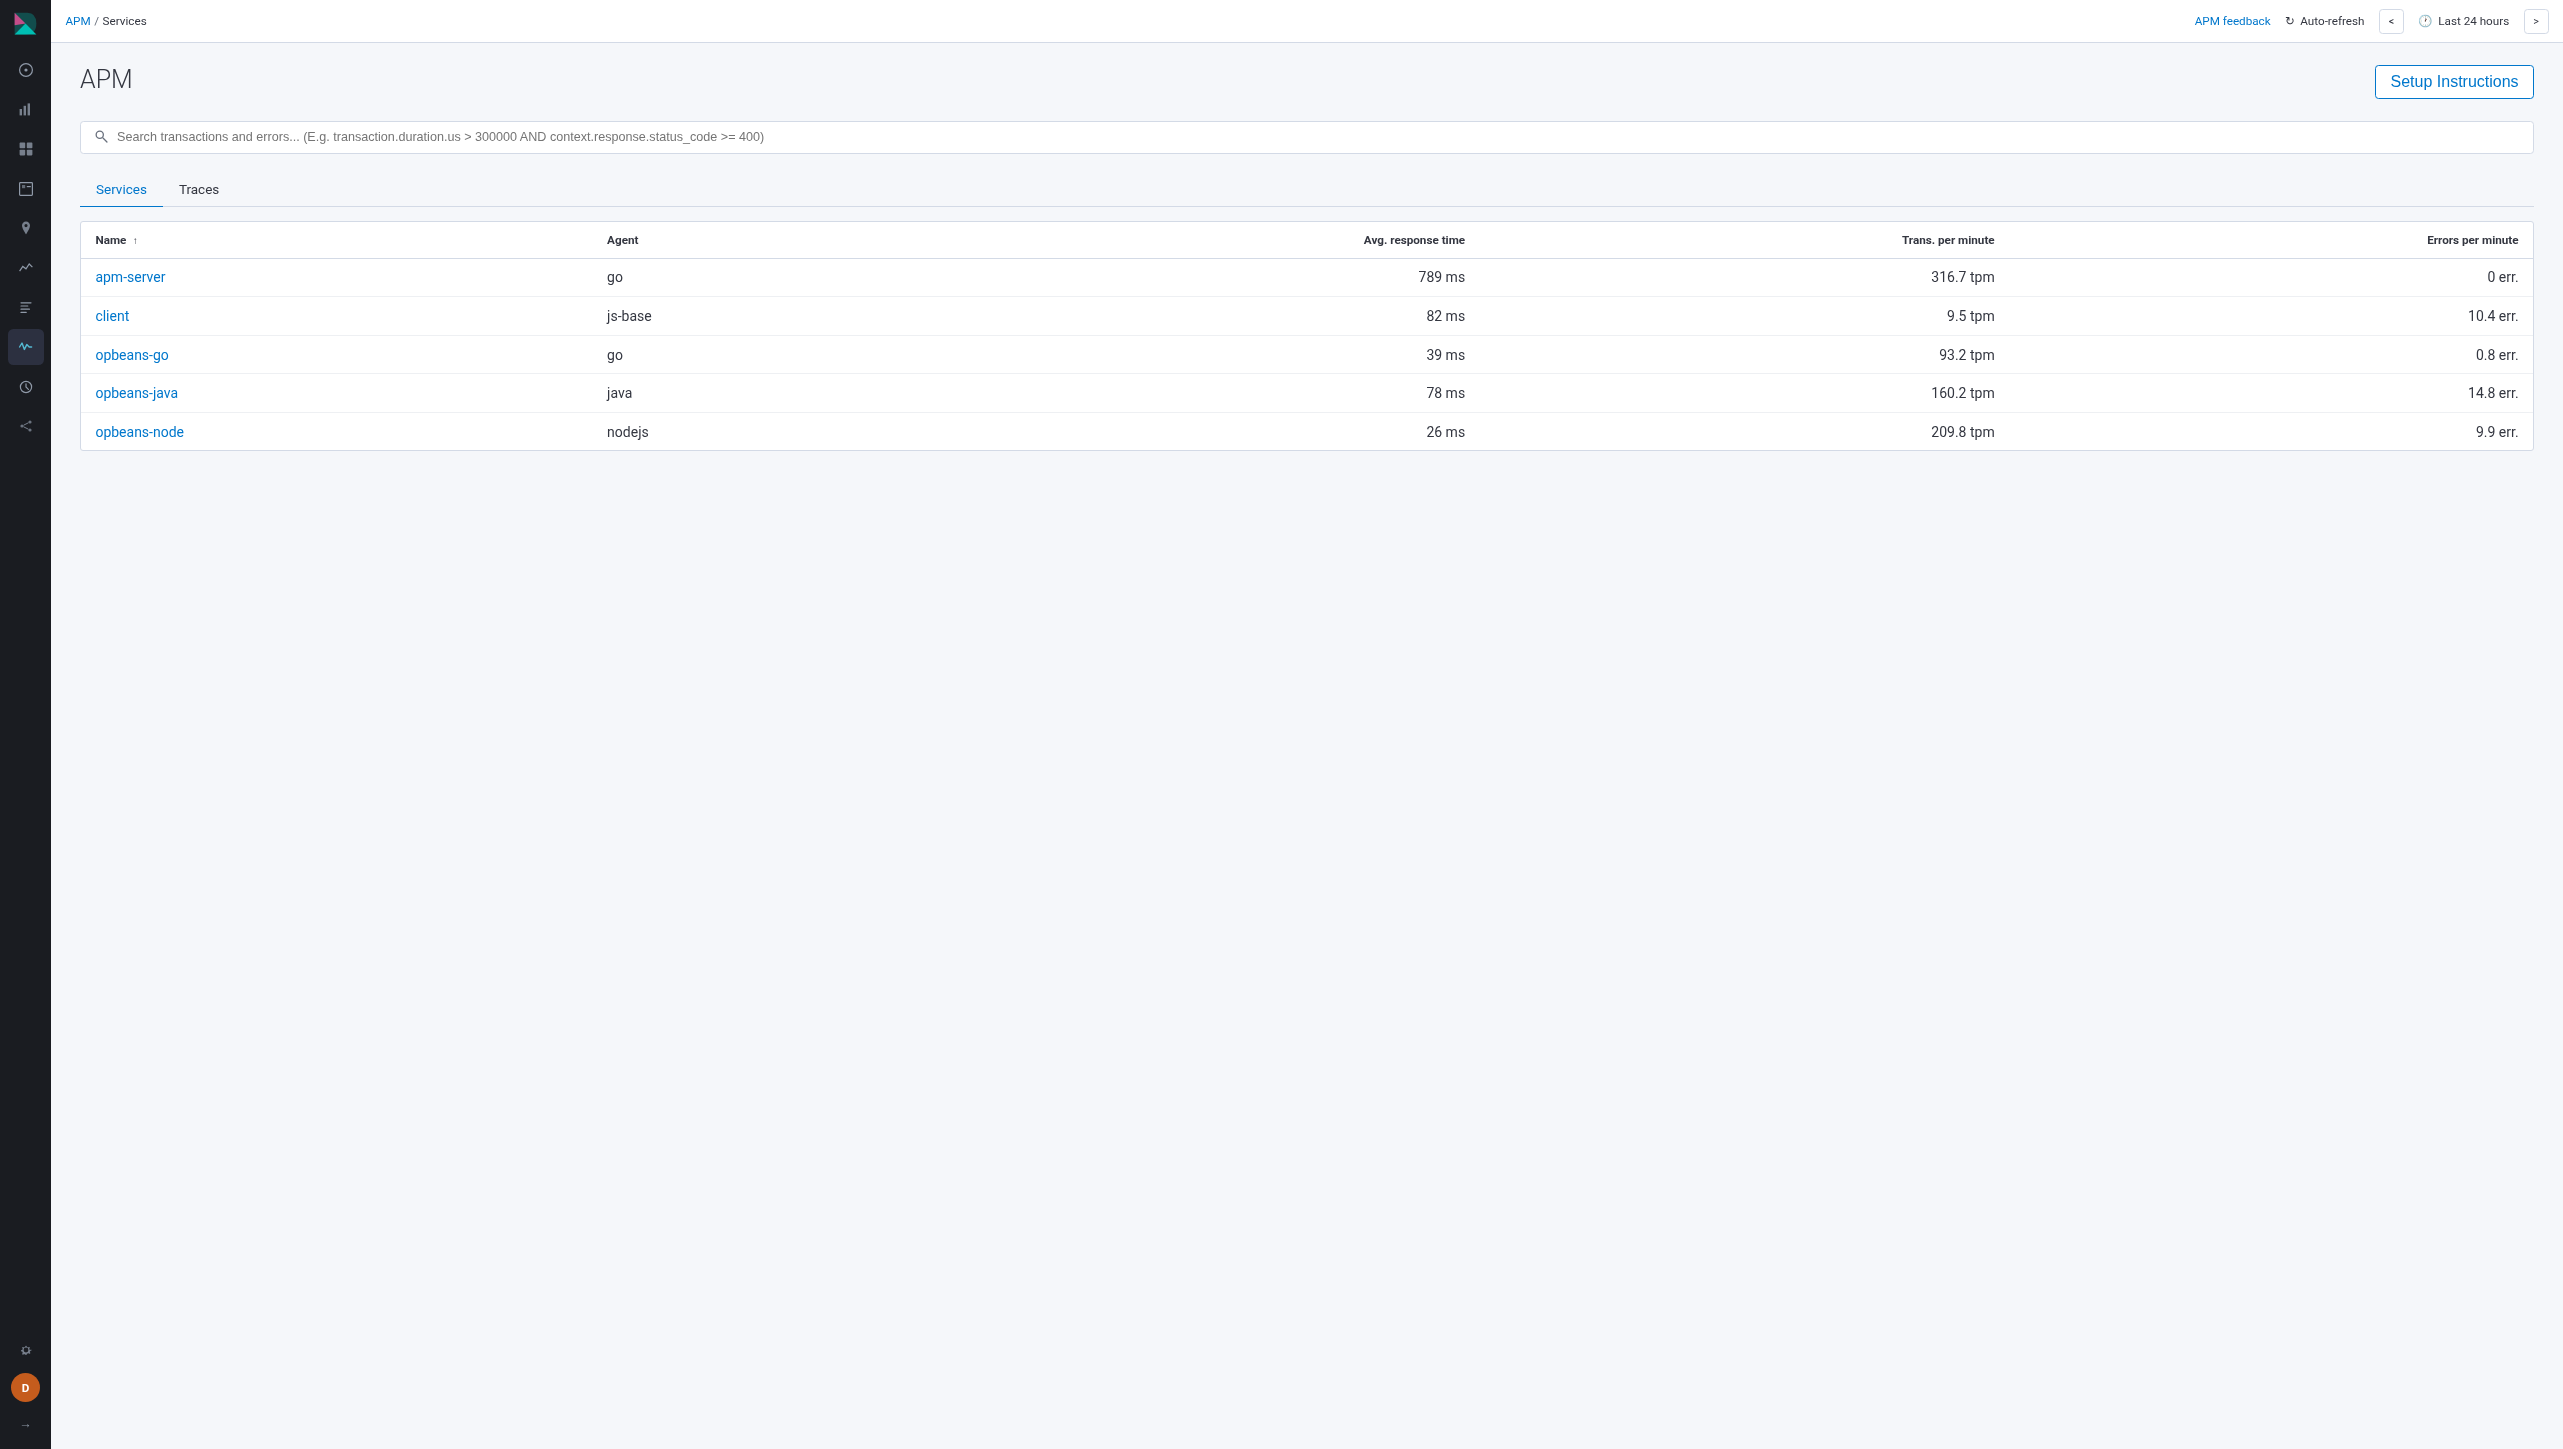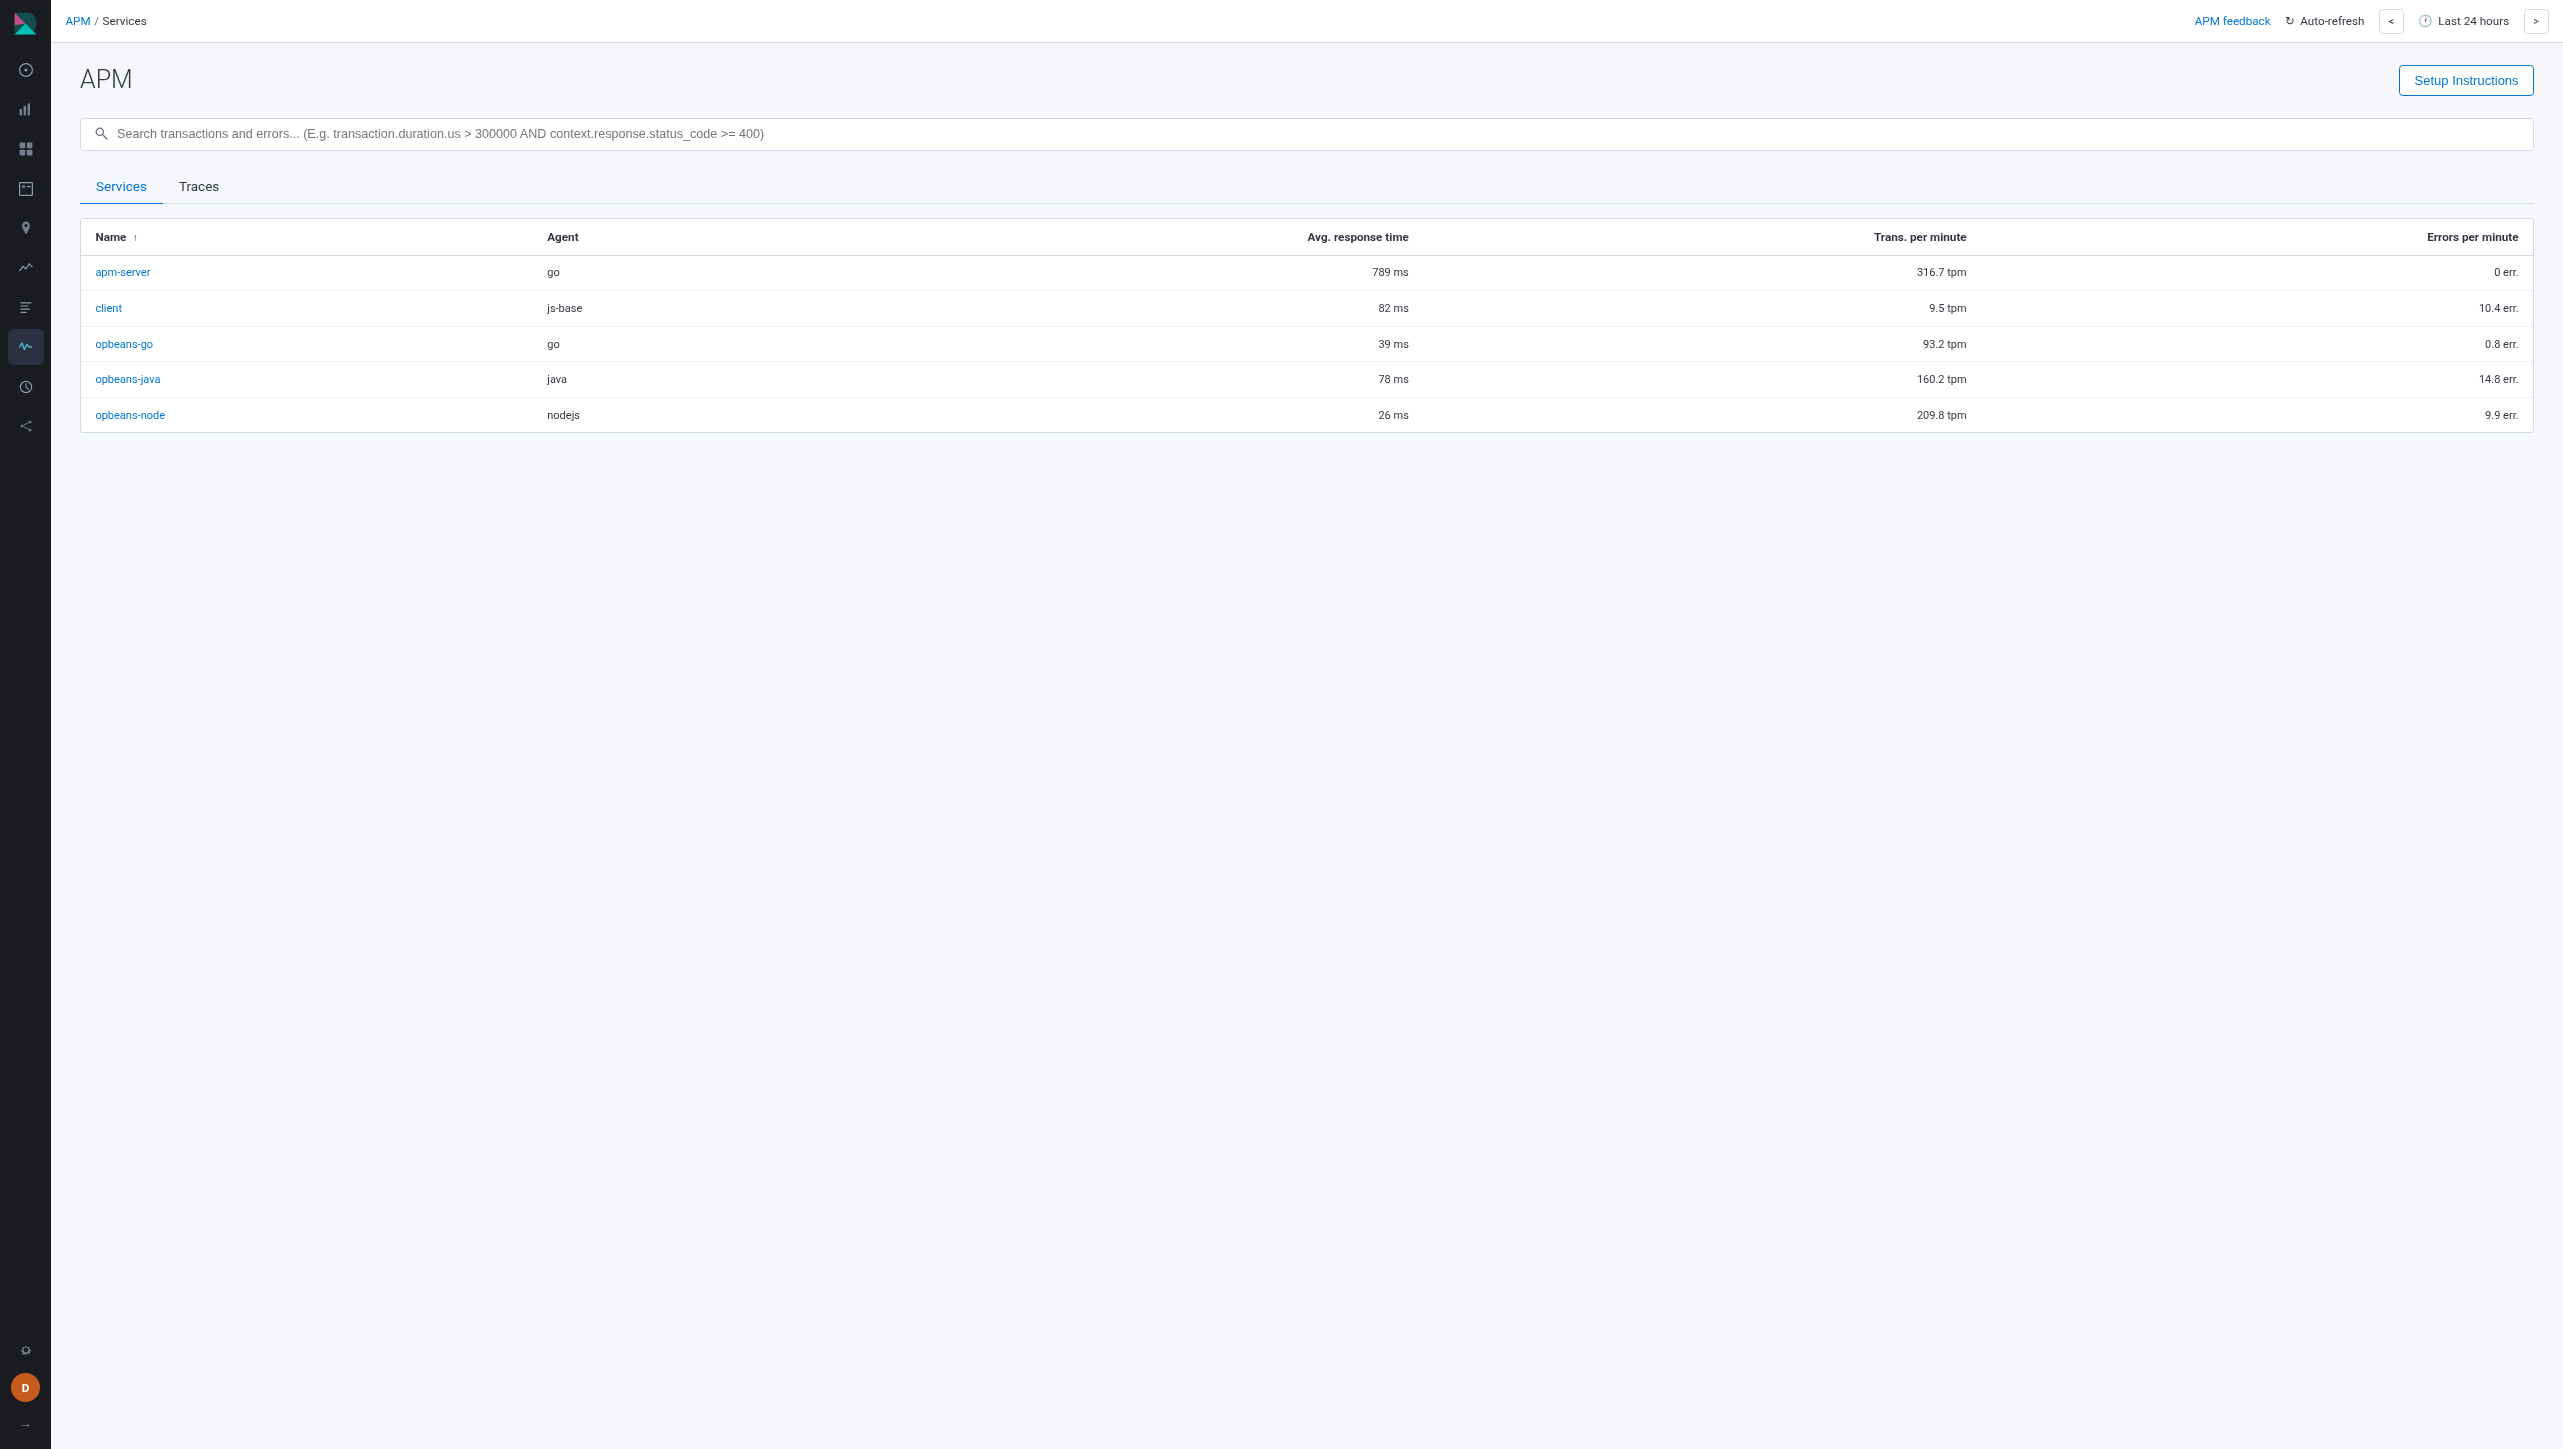--- a/index.html
+++ b/index.html
@@ -69,21 +69,21 @@
     .topnav-auto-refresh { display: flex; align-items: center; gap: 5.4px; color: #343741; font-size: 11.7px; cursor: pointer; }
     .topnav-time { display: flex; align-items: center; gap: 5.4px; font-size: 11.7px; color: #343741; cursor: pointer; }
     .nav-arrow { width: 25px; height: 25px; display: flex; align-items: center; justify-content: center; border: 0.9px solid #d3dae6; border-radius: 3.6px; cursor: pointer; color: #343741; font-size: 10.8px; }
 
     
     .content { flex: 1; overflow-y: auto; padding: 21.6px 29px; }
     .page-header { display: flex; align-items: flex-start; justify-content: space-between; margin-bottom: 21.6px; }
     .page-title { font-size: 25px; font-weight: 300; color: #343741; }
     .setup-btn {
       border: 0.9px solid #0077cc; color: #0077cc; background: #fff;
-      padding: 7.2px 14.4px; border-radius: 3.6px; font-size: 13px; cursor: pointer;
+      padding: 7.2px 14.4px; border-radius: 3.6px; font-size: 16px; cursor: pointer;
       white-space: nowrap;
     }
 
     
     .search-bar {
       display: flex; align-items: center; gap: 9px;
       border: 0.9px solid #d3dae6; border-radius: 3.6px; background: #fff;
       padding: 7.2px 12.6px; margin-bottom: 18px;
     }
     .search-icon { color: #69707d; font-size: 12.6px; flex-shrink: 0; }
@@ -101,21 +101,21 @@
     .table-wrapper { background: #fff; border: 0.9px solid #d3dae6; border-radius: 3px; margin-top: 14.4px; }
     table { width: 100%; border-collapse: collapse; }
     thead tr { border-bottom: 0.9px solid #d3dae6; }
     thead th {
       padding: 10.8px 14.4px; text-align: left; font-size: 11.7px; font-weight: 700;
       color: #343741; white-space: nowrap;
     }
     thead th.right { text-align: right; }
     tbody tr { border-bottom: 0.9px solid #eef0f3; }
     tbody tr:last-child { border-bottom: none; }
-    tbody td { padding: 10.8px 14.4px; font-size: 11px; color: #343741; }
+    tbody td { padding: 10.8px 14.4px; font-size: 14px; color: #343741; }
     tbody td.right { text-align: right; }
     tbody td a { color: #0077cc; text-decoration: none; }
     .sort-icon { margin-left: 3.6px; font-size: 10px; }
   </style>
 </head>
 <body>
 
 <nav class="sidebar">
   <div class="sidebar-logo">
     <svg viewBox="0 0 32 32" fill="none" xmlns="http://www.w3.org/2000/svg">

